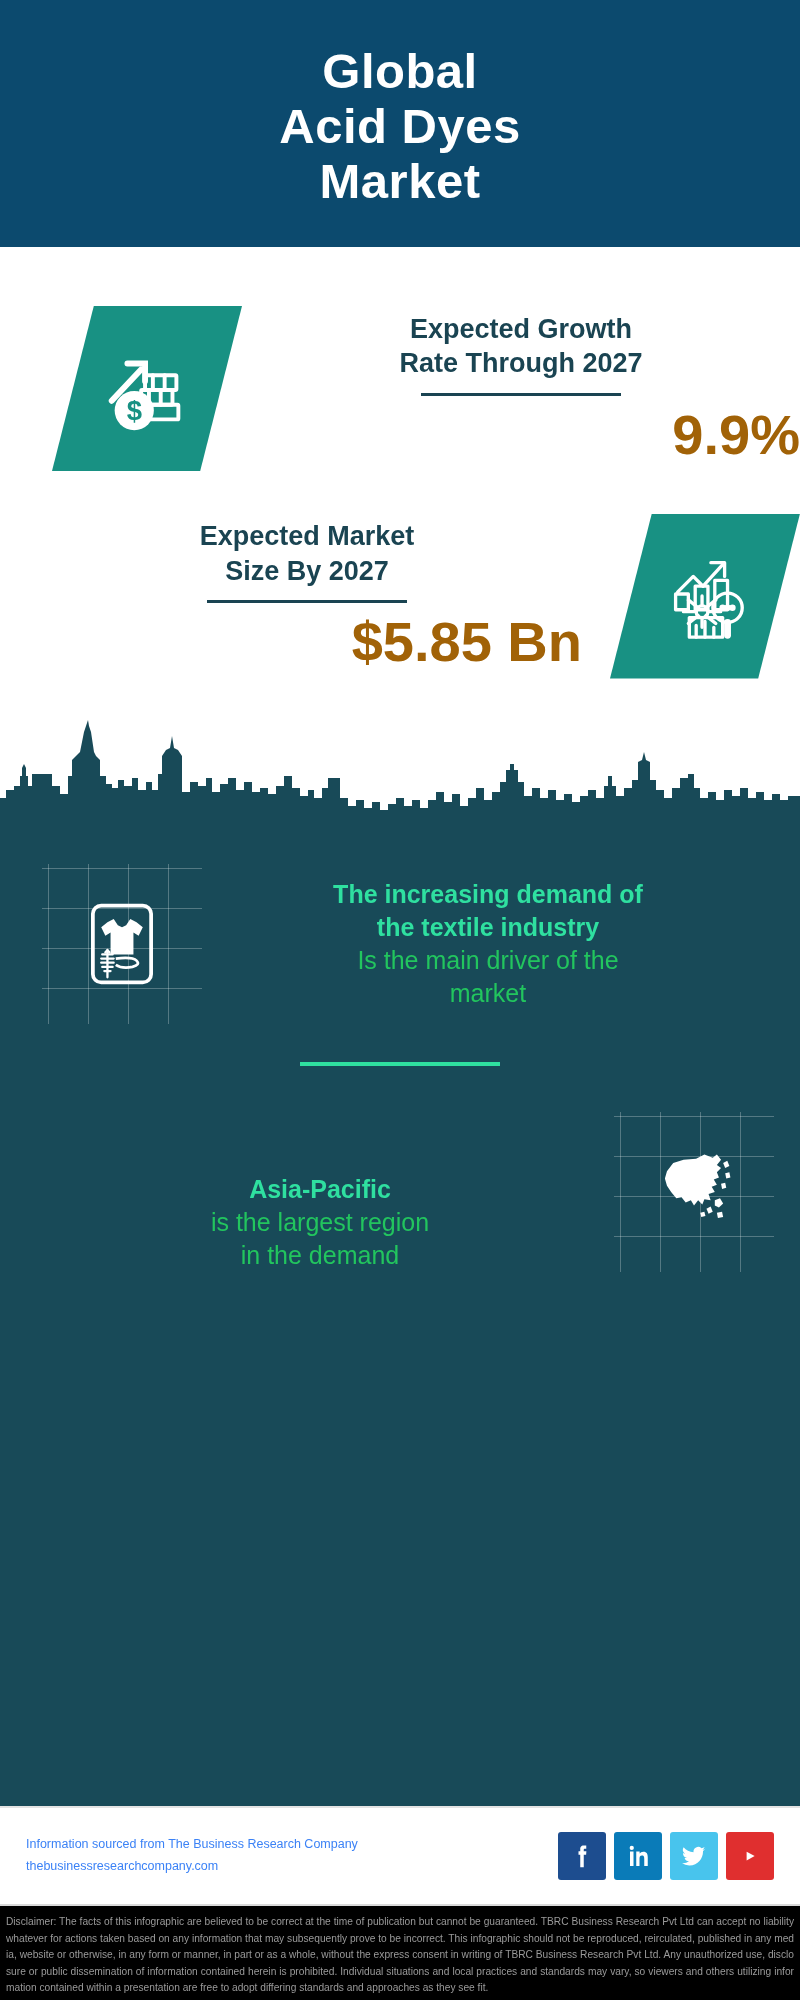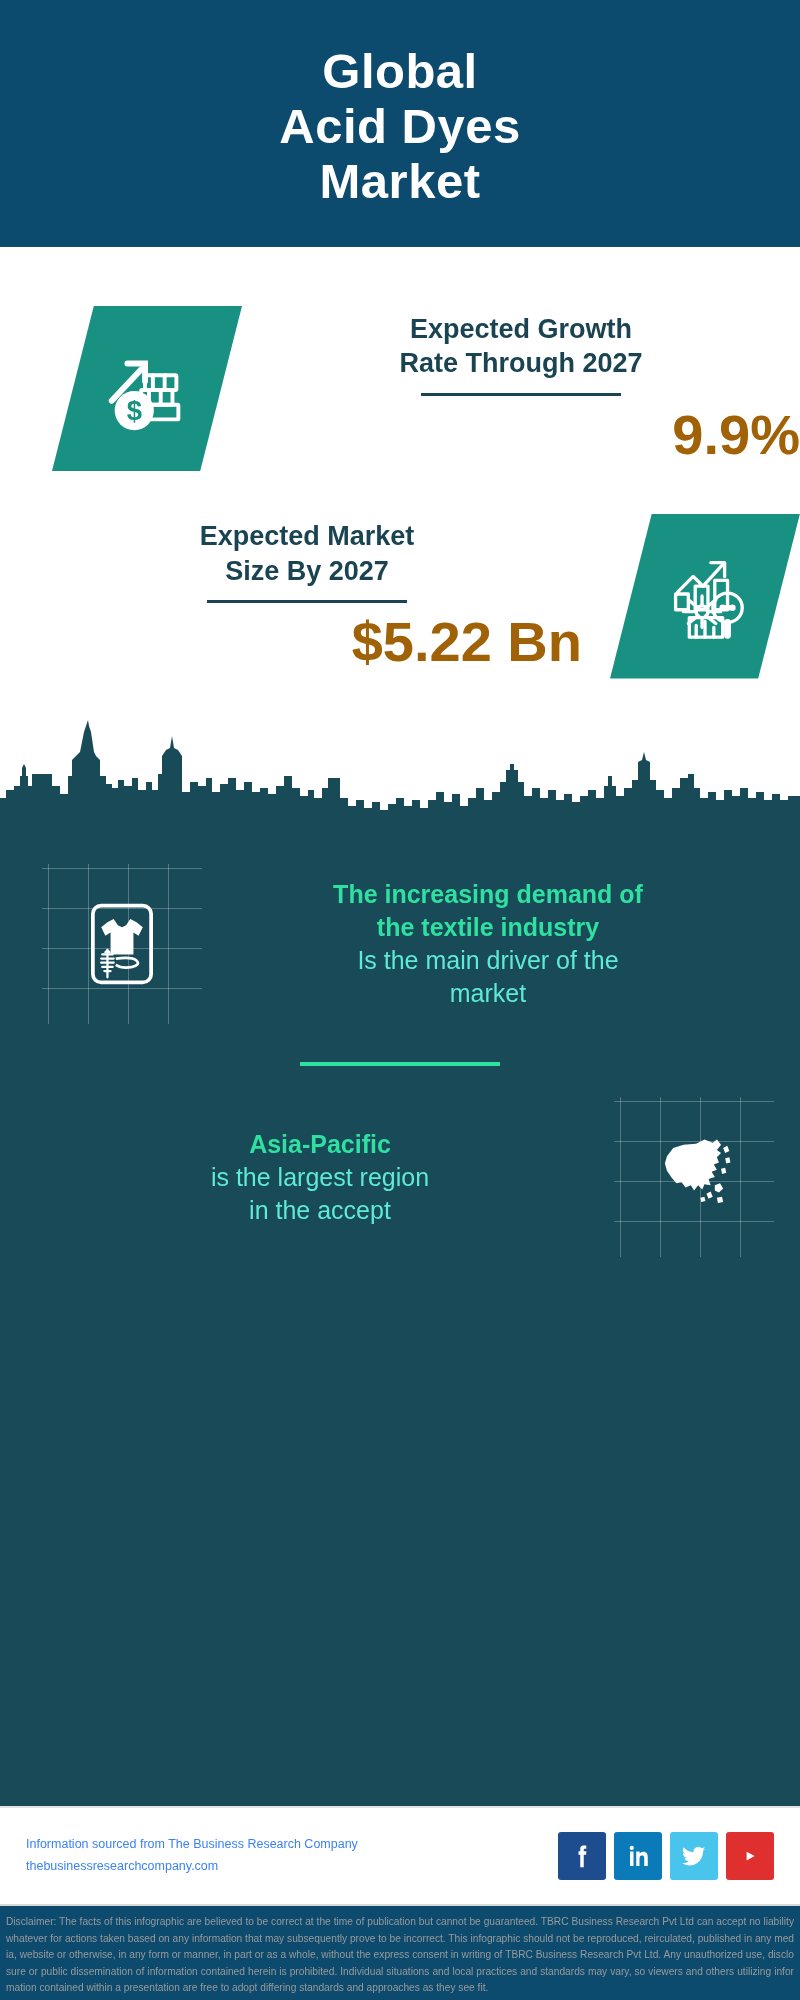--- a/index.html
+++ b/index.html
@@ -85,21 +85,21 @@
     background:#184a58;
     flex:1 1 auto;
     position:relative;
     padding:22px 0 0 0;
   }
   .insight {
     display:flex; align-items:center;
     padding:0 26px;
   }
   .insight.row1 { height:200px;padding-left:42px; }
-  .insight.row2 { height:190px; margin-top:6px; }
+  .insight.row2 { height:190px; margin-top:6px;align-items:flex-end; }
 
   .grid-icon {
     width:160px; height:160px;
     flex:0 0 auto;
     position:relative;
     display:flex; align-items:center; justify-content:center;
   }
   .grid-icon .grid {
     position:absolute; inset:0;
     background-image:
@@ -111,21 +111,21 @@
   .grid-icon svg { position:relative; width:104px; height:104px; }
 
   .insight-text { flex:1 1 auto; text-align:center; padding:0 6px; }
   .insight-hi {
     color:#2fe0a0;
     font-size:25px;
     font-weight:bold;
     line-height:1.32;
   }
   .insight-sub {
-    color:#5eead4;
+    color:#22c55e;
     font-size:25px;
     font-weight:normal;
     line-height:1.32;
   }
   .mint-divider {
     width:200px; height:4px; background:#2fe0a0;
     margin:18px auto 16px auto;
   }
 
   
@@ -149,21 +149,21 @@
     border-radius:3px;
   }
   .soc svg { width:30px; height:30px; }
   .soc.fb { background:#1d4d8f; }
   .soc.li { background:#0a7bb8; }
   .soc.tw { background:#48c4ed; }
   .soc.yt { background:#e02f2f; }
 
   
   .disclaimer {
-    background:#0c4a6e;
+    background:#000000;
     border-top:2px solid #d9d9d9;
     padding:8px 6px 24px 6px;
     color:#9a9a9a;
     font-size:10.2px;
     line-height:1.62;
     text-align:justify;
     word-break:break-all;
     height:96px;
   }
 </style>
@@ -210,21 +210,21 @@
       </div>
     </div>
 
     <div class="statrow r2">
       <div class="stat-text left-pad">
         <div class="stat-label">
           <span>Expected Market</span><br>
           <span>Size By 2027</span>
         </div>
         <div class="stat-rule"></div>
-        <div class="stat-value">$5.22 Bn</div>
+        <div class="stat-value">$5.85 Bn</div>
       </div>
       <div class="para-icon para-right">
         <svg viewBox="0 0 100 100" fill="none" stroke="#ffffff" stroke-width="3.4" stroke-linecap="round" stroke-linejoin="round">
           <path d="M22 46 L38 30 L48 40 L68 18"></path>
           <path d="M56 16 L70 16 L70 30"></path>
           <rect x="20" y="48" width="13" height="16"></rect>
           <rect x="40" y="40" width="13" height="24"></rect>
           <rect x="60" y="34" width="13" height="30"></rect>
           <circle cx="47" cy="66" r="6"></circle>
           <path d="M47 60 L47 50 M47 72 L47 82 M41 66 L28 66 M53 66 L66 66 M43 62 L33 54 M51 70 L61 78 M43 70 L33 78 M51 62 L61 54"></path>
@@ -274,21 +274,21 @@
       </div>
     </div>
 
     <div class="mint-divider"></div>
 
     <div class="insight row2">
       <div class="insight-text">
         <div class="insight-hi">Asia-Pacific</div>
         <div class="insight-sub">
           <span>is the largest region</span><br>
-          <span>in the accept</span>
+          <span>in the demand</span>
         </div>
       </div>
       <div class="grid-icon">
         <div class="grid"></div>
         <svg viewBox="0 0 100 100" fill="none">
           <path fill="#ffffff" d="M24 30 L30 22 L40 19 L52 18 L60 14 L68 17 L72 14 L76 19 L72 24 L76 27 L72 31 L74 36 L69 38 L72 43 L67 45 L70 50 L64 52 L66 58 L60 57 L58 62 L54 58 L50 63 L47 58 L42 60 L38 55 L33 56 L28 50 L24 44 L22 37 Z"></path>
           <path fill="#ffffff" d="M78 22 L82 20 L84 25 L80 27 Z"></path>
           <path fill="#ffffff" d="M80 32 L84 31 L85 36 L81 37 Z"></path>
           <path fill="#ffffff" d="M76 42 L80 41 L81 46 L77 47 Z"></path>
           <path fill="#ffffff" d="M70 58 L75 56 L78 61 L74 65 L70 63 Z"></path>

